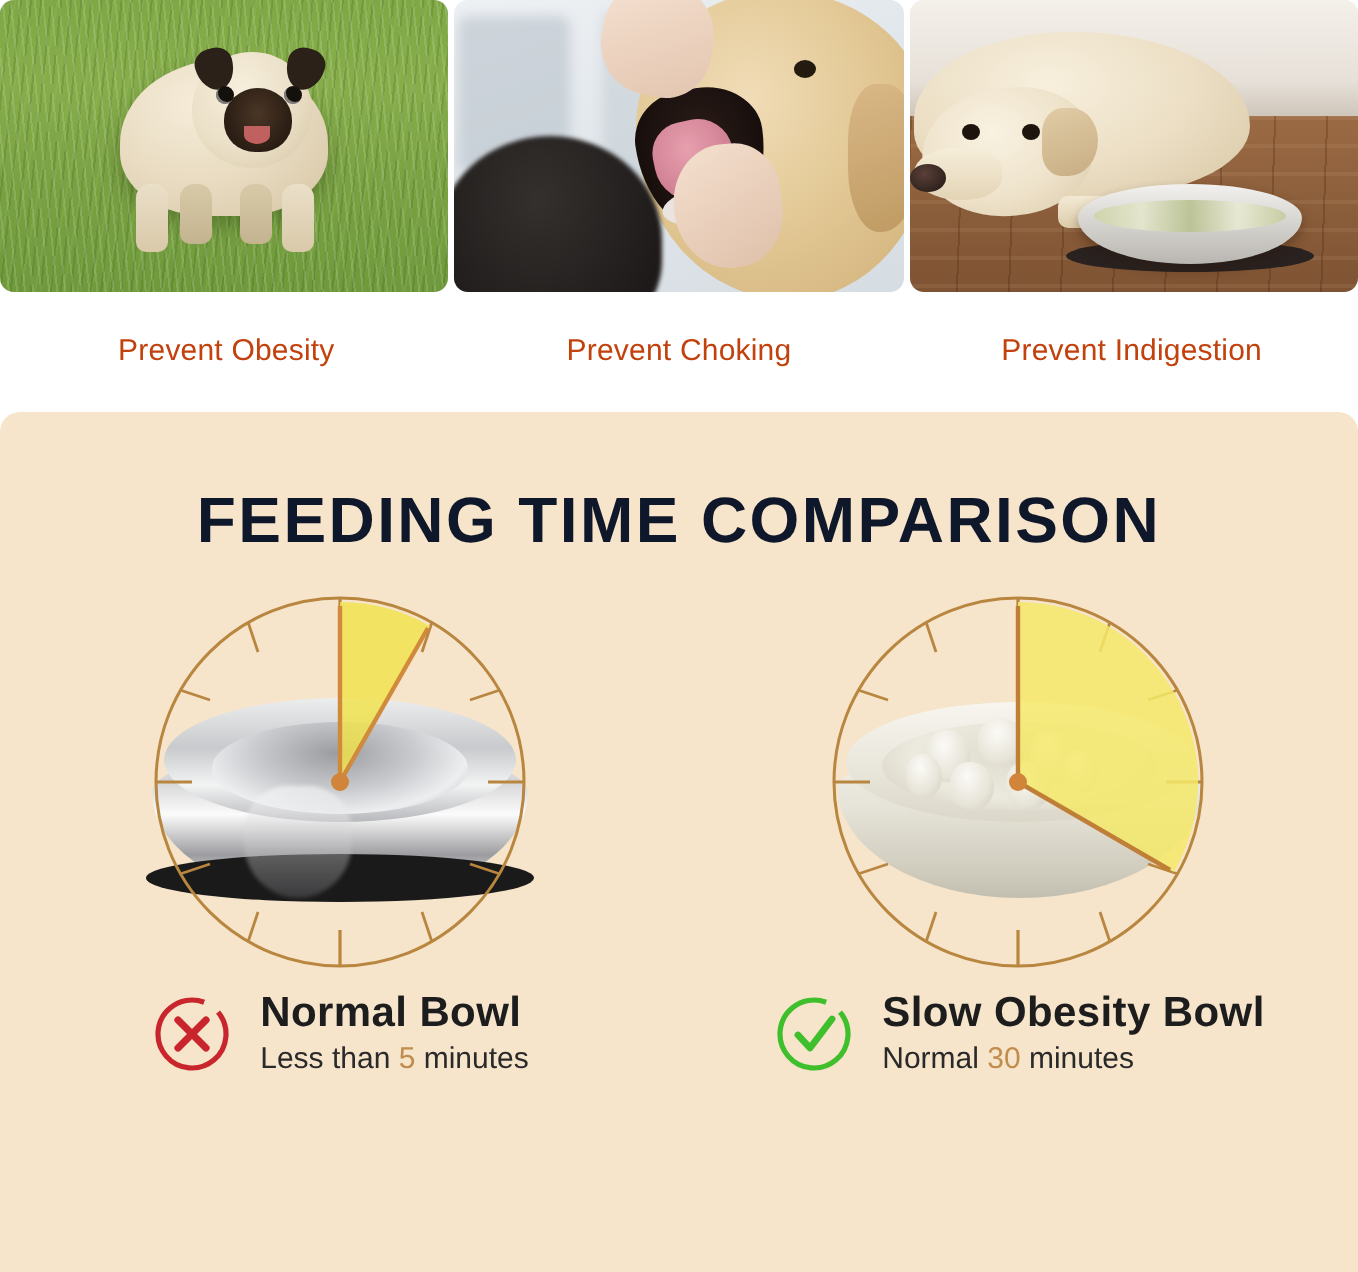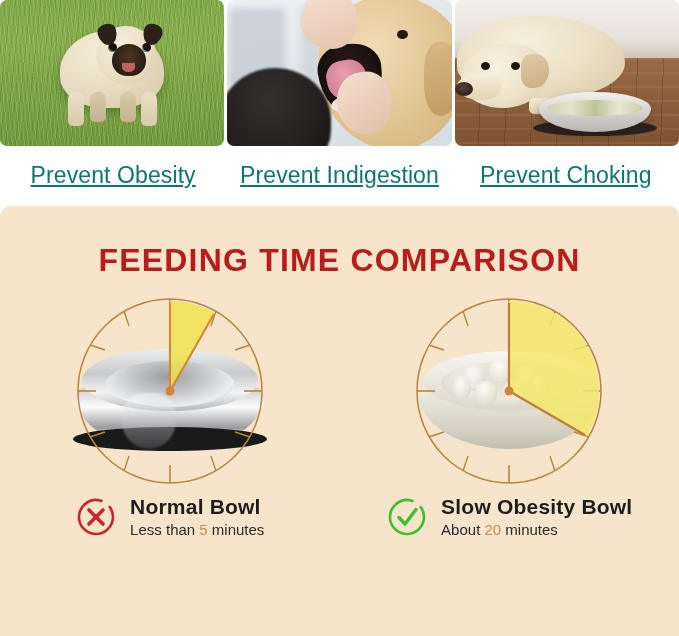--- a/index.html
+++ b/index.html
@@ -328,44 +328,43 @@
   
   .caption-row {
     display: flex;
     width: 679px;
     height: 58px;
     align-items: center;
   }
   .caption-cell {
     flex: 1 1 0;
     text-align: center;
-    font-size: 23px;
-    color: #0f766e;
+    font-size: 15px;
+    color: #c2410c;
     letter-spacing: 0.1px;
-    text-decoration: underline;
   }
 
   
   .panel {
     position: absolute;
     left: 0;
     top: 206px;
     width: 679px;
     height: 430px;
     background: #f6e4cb;
     border-radius: 10px 10px 0 0;
     overflow: hidden;
   }
   .panel-title {
     text-align: center;
     margin-top: 36px;
     font-size: 32px;
     font-weight: bold;
     letter-spacing: 1.2px;
-    color: #b91c1c;
+    color: #0f172a;
   }
 
   .clocks {
     display: flex;
     margin-top: 14px;
   }
   .clock-col {
     flex: 1 1 0;
     display: flex;
     justify-content: center;
@@ -540,22 +539,22 @@
     <div class="lab-paw"></div>
     <div class="floor-bowl-rim"></div>
     <div class="floor-bowl"></div>
     <div class="floor-bowl-food"></div>
   </div>
 
 </div>
 
 <div class="caption-row">
   <div class="caption-cell">Prevent Obesity</div>
+  <div class="caption-cell">Prevent Choking</div>
   <div class="caption-cell">Prevent Indigestion</div>
-  <div class="caption-cell">Prevent Choking</div>
 </div>
 
 <div class="panel">
 
   <div class="panel-title">FEEDING TIME COMPARISON</div>
 
   <div class="clocks">
 
     <div class="clock-col">
       <div class="clock">
@@ -646,19 +645,19 @@
     </div>
 
     <div class="label-col">
       <div class="label-inner">
         <svg class="mark-icon" viewBox="0 0 42 42">
           <circle cx="21" cy="21" r="17" fill="none" stroke="#3fbf2b" stroke-width="2.6" stroke-dasharray="98 10" transform="rotate(-40 21 21)"></circle>
           <path d="M13 21.5 L19 28 L30 13.5" fill="none" stroke="#3fbf2b" stroke-width="3.4" stroke-linecap="round" stroke-linejoin="round"></path>
         </svg>
         <div class="label-texts">
           <div class="label-title">Slow Obesity Bowl</div>
-          <div class="label-sub"><span>About </span><span class="hl">20</span><span> minutes</span></div>
+          <div class="label-sub"><span>Normal </span><span class="hl">30</span><span> minutes</span></div>
         </div>
       </div>
     </div>
 
   </div>
 </div>
 
 </body></html>

